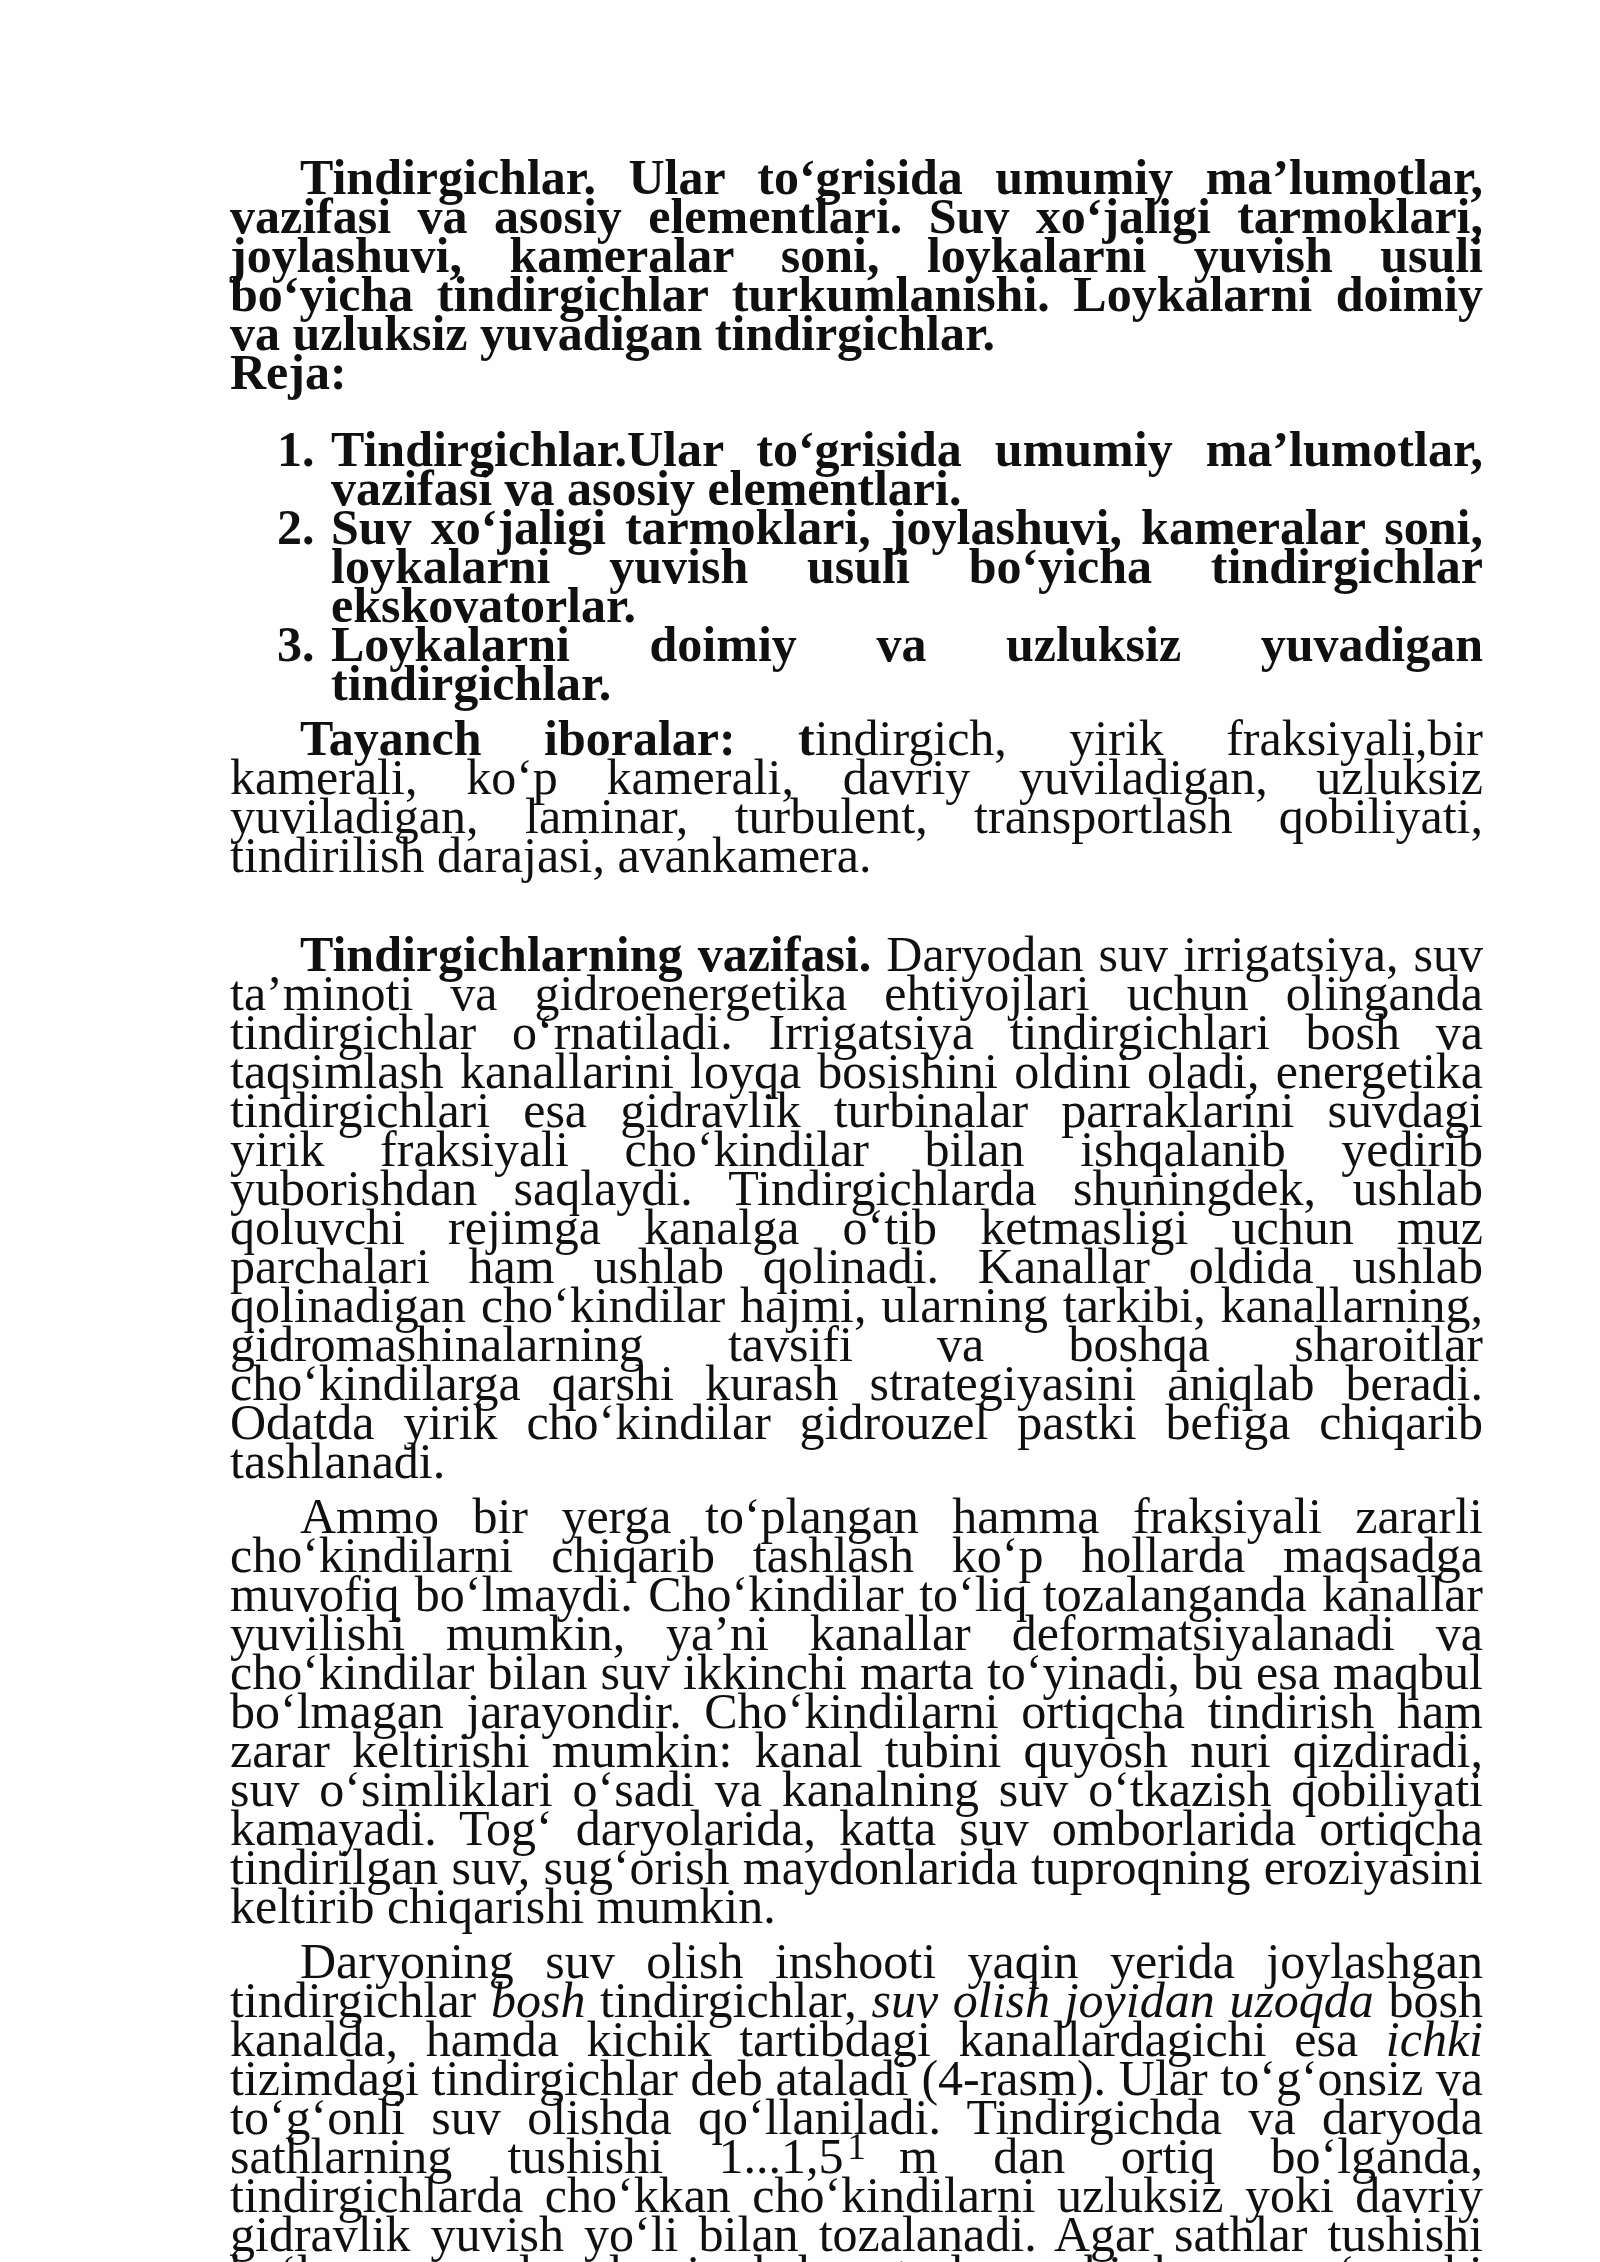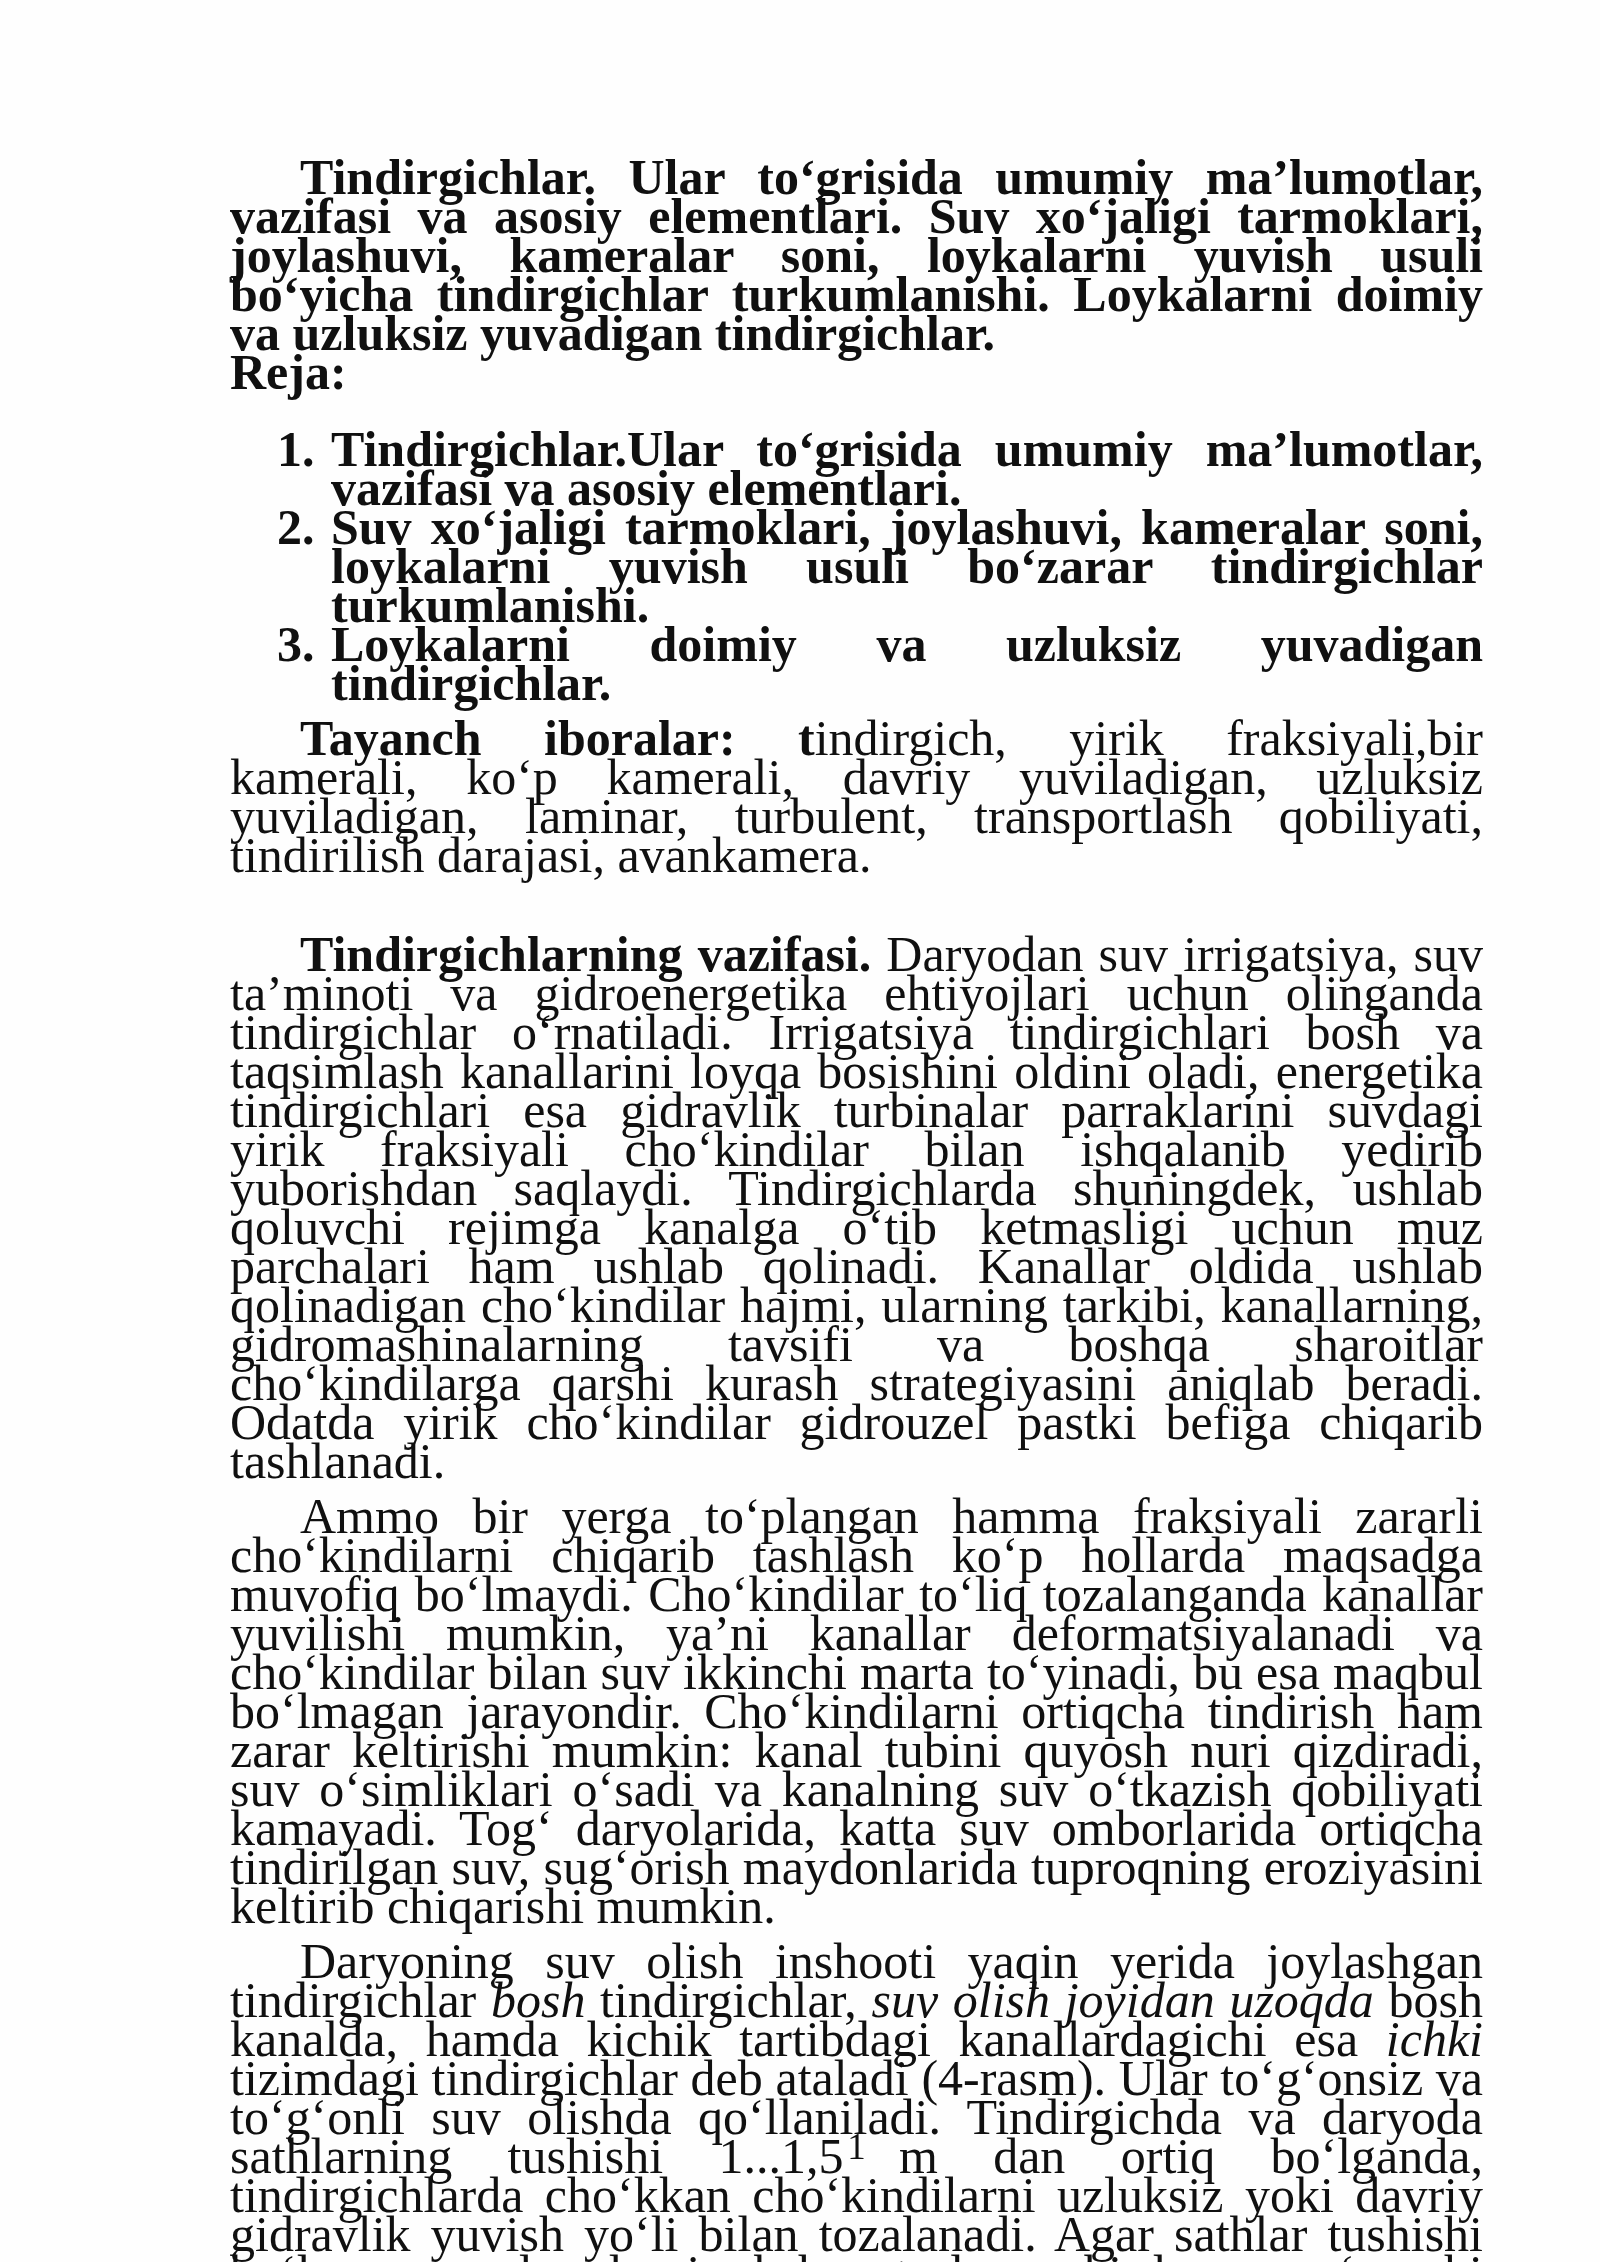--- a/index.html
+++ b/index.html
@@ -75,21 +75,21 @@
 </style>
 </head>
 <body>
 
 <div class="page">
   <div class="text-column">
       <div class="blk title"><span class="bold">Tindirgichlar. Ular to‘grisida umumiy ma’lumotlar, vazifasi va asosiy elementlari. Suv xo‘jaligi tarmoklari, joylashuvi, kameralar soni, loykalarni yuvish usuli bo‘yicha tindirgichlar turkumlanishi. Loykalarni doimiy va uzluksiz yuvadigan tindirgichlar.</span></div>
       <div class="blk center-heading"><span class="bold">Reja:</span></div>
       <ol class="blk plan-list">
         <li><span class="bold">Tindirgichlar.Ular to‘grisida umumiy ma’lumotlar, vazifasi va asosiy elementlari.</span></li>
-        <li><span class="bold">Suv xo‘jaligi tarmoklari, joylashuvi, kameralar soni, loykalarni yuvish usuli bo‘zarar tindirgichlar turkumlanishi.</span></li>
+        <li><span class="bold">Suv xo‘jaligi tarmoklari, joylashuvi, kameralar soni, loykalarni yuvish usuli bo‘yicha tindirgichlar ekskovatorlar.</span></li>
         <li><span class="bold">Loykalarni doimiy va uzluksiz yuvadigan tindirgichlar.</span></li>
       </ol>
       <div class="blk body-para key-terms"><span class="bold">Tayanch iboralar: t</span><span>indirgich, yirik fraksiyali,bir kamerali, ko‘p kamerali, davriy yuviladigan, uzluksiz yuviladigan, laminar, turbulent, transportlash qobiliyati, tindirilish darajasi, avankamera.</span></div>
       <div class="blk body-para"><span class="bold">Tindirgichlarning vazifasi.</span><span> Daryodan suv irrigatsiya, suv ta’minoti va gidroenergetika ehtiyojlari uchun olinganda tindirgichlar o‘rnatiladi. Irrigatsiya tindirgichlari bosh va taqsimlash kanallarini loyqa bosishini oldini oladi, energetika tindirgichlari esa gidravlik turbinalar parraklarini suvdagi yirik fraksiyali cho‘kindilar bilan ishqalanib yedirib yuborishdan saqlaydi. Tindirgichlarda shuningdek, ushlab qoluvchi rejimga kanalga o‘tib ketmasligi uchun muz parchalari ham ushlab qolinadi. Kanallar oldida ushlab qolinadigan cho‘kindilar hajmi, ularning tarkibi, kanallarning, gidromashinalarning tavsifi va boshqa sharoitlar cho‘kindilarga qarshi kurash strategiyasini aniqlab beradi. Odatda yirik cho‘kindilar gidrouzel pastki  befiga chiqarib tashlanadi.</span></div>
       <div class="blk body-para"><span>Ammo bir yerga to‘plangan hamma fraksiyali zararli cho‘kindilarni chiqarib tashlash ko‘p hollarda maqsadga muvofiq bo‘lmaydi. Cho‘kindilar to‘liq tozalanganda kanallar yuvilishi mumkin, ya’ni kanallar deformatsiyalanadi va cho‘kindilar bilan suv ikkinchi marta to‘yinadi, bu esa maqbul bo‘lmagan jarayondir. Cho‘kindilarni ortiqcha tindirish ham zarar keltirishi mumkin: kanal tubini quyosh nuri qizdiradi, suv o‘simliklari o‘sadi va kanalning suv o‘tkazish qobiliyati kamayadi. Tog‘ daryolarida, katta suv omborlarida ortiqcha tindirilgan suv, sug‘orish maydonlarida tuproqning eroziyasini keltirib chiqarishi mumkin.</span></div>
       <div class="blk body-para continues"><span>Daryoning suv olish inshooti yaqin yerida joylashgan tindirgichlar </span><span class="italic">bosh</span><span> tindirgichlar, </span><span class="italic">suv olish joyidan uzoqda</span><span> bosh kanalda, hamda kichik tartibdagi kanallardagichi esa </span><span class="italic">ichki</span><span> tizimdagi tindirgichlar deb ataladi (4-rasm). Ular to‘g‘onsiz va to‘g‘onli  suv olishda qo‘llaniladi. Tindirgichda va daryoda sathlarning tushishi 1...1,5 m dan ortiq bo‘lganda, tindirgichlarda cho‘kkan cho‘kindilarni uzluksiz yoki davriy gidravlik yuvish yo‘li bilan tozalanadi. Agar sathlar tushishi bo‘lmasa, unda ularni ekskovatorlar yoki loyqa so‘ruvchi</span></div>
     </div>
   <div class="footer">
     <span>1</span>
   </div>

